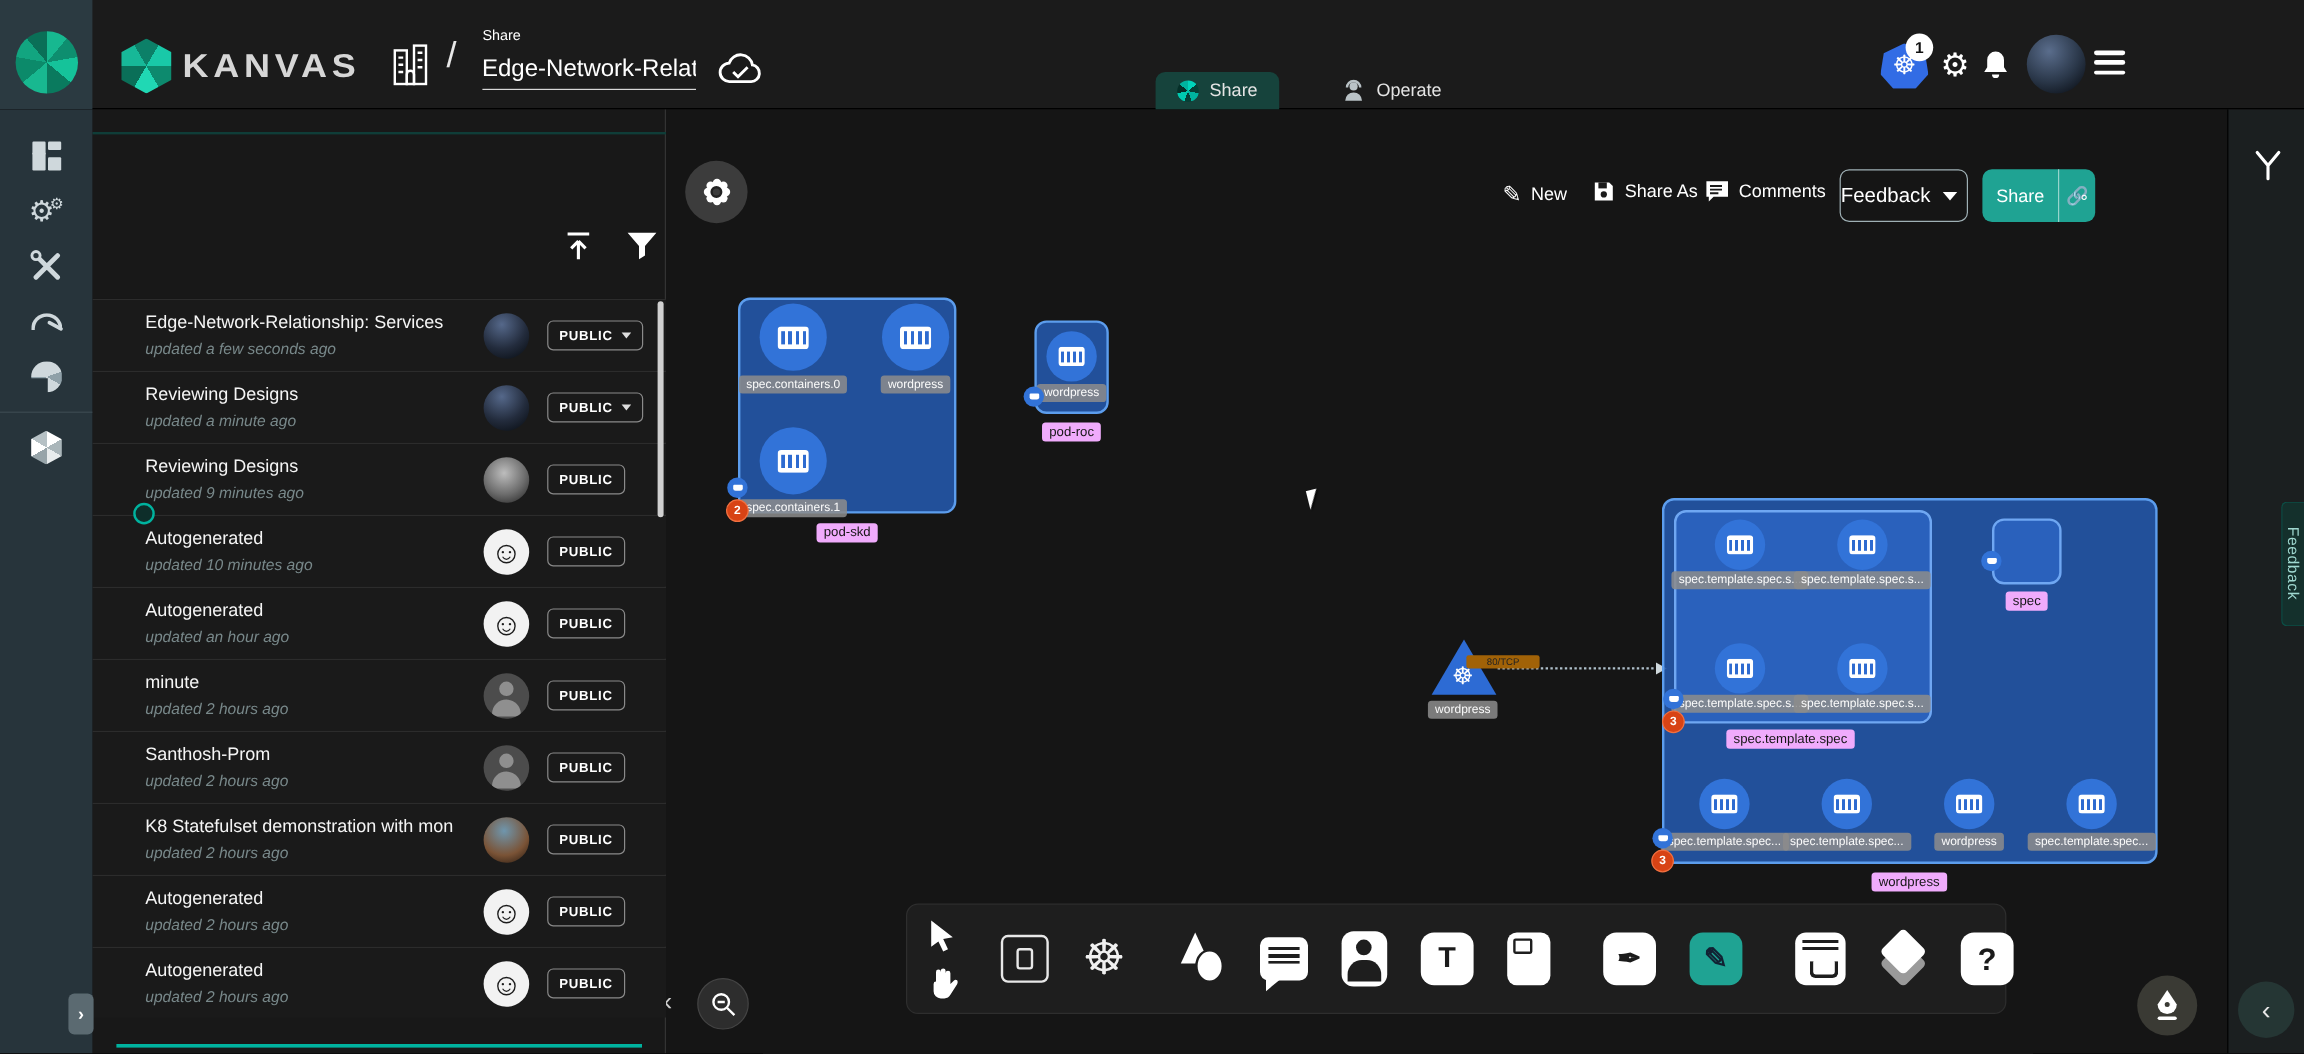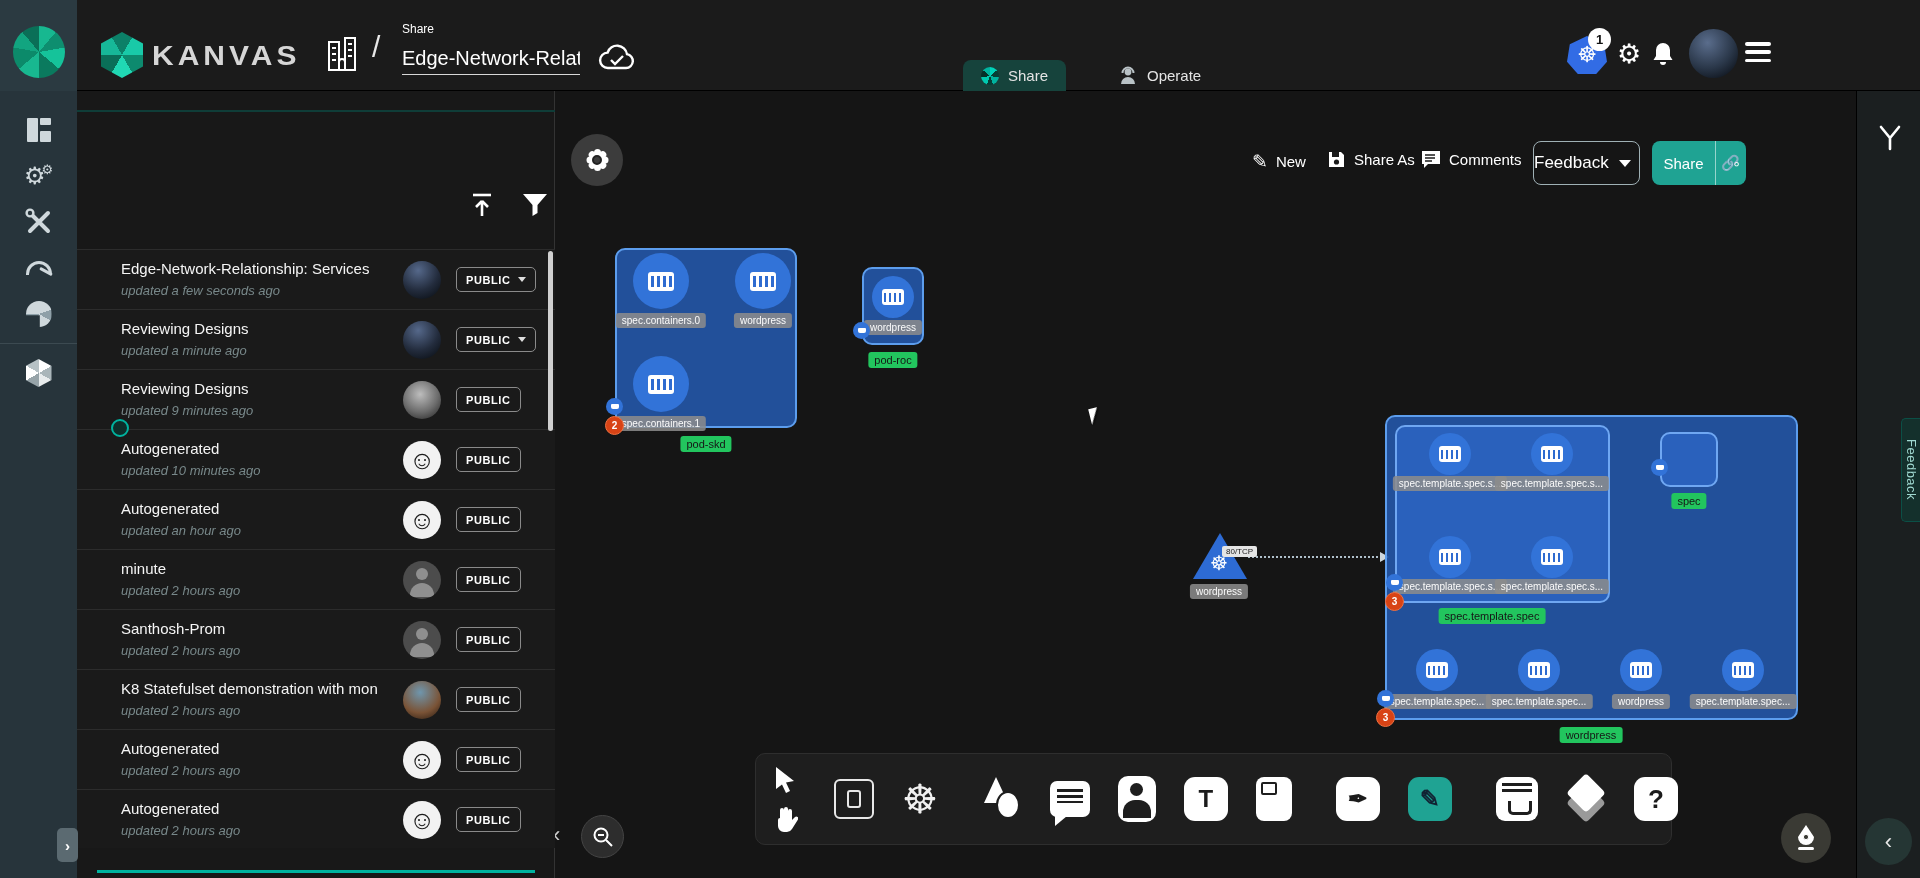--- a/index.html
+++ b/index.html
@@ -103,30 +103,30 @@
   
   .pod{position:absolute;background:#2356A8E6;border:2px solid var(--node-br);border-radius:10px}
   .pod.inner{background:#2A61BC;border:2px solid #6FA7F2}
   .cnode{position:absolute;width:56px;height:56px;border-radius:50%;background:var(--circ);display:flex;align-items:center;justify-content:center}
   .cnode.sm{width:42px;height:42px}
   .cbox{width:26px;height:19px;border-radius:3px;background-color:#fff;
     background-image:repeating-linear-gradient(90deg,#2e6bd0 0 3px,#fff 3px 6px);
     background-size:21px 11px;background-position:center;background-repeat:no-repeat}
   .cnode.sm .cbox{width:22px;height:16px;background-image:repeating-linear-gradient(90deg,#2e6bd0 0 2.5px,#fff 2.5px 5px);background-size:18px 9px}
   .nlab{position:absolute;transform:translateX(-50%);background:#8c8c8cdd;color:#fbfbfb;font-size:10px;padding:2px 6px;border-radius:3px;white-space:nowrap}
-  .nlab.outer{background:#22c55e;color:#161616;font-size:11px}
+  .nlab.outer{background:#f0abfc;color:#161616;font-size:11px}
   .nbadge{position:absolute;width:17px;height:17px;border-radius:50%;background:var(--circ);display:flex;align-items:center;justify-content:center}
   .nbadge::after{content:"";width:8px;height:5px;background:#fff;border-radius:1px 1px 2px 2px}
   .ebadge{position:absolute;width:19px;height:19px;border-radius:50%;background:var(--err);color:#fff;font-size:10px;font-weight:700;
     display:flex;align-items:center;justify-content:center;border:1px solid #f07040}
   .tri{position:absolute;width:0;height:0;border-left:27px solid transparent;border-right:27px solid transparent;border-bottom:46px solid #2d6bd4}
   .tri-k8s{position:absolute;color:#fff;font-size:20px}
   .edge{position:absolute;border-top:2px dotted #aebfca}
   .ehead{position:absolute;width:0;height:0;border-top:5px solid transparent;border-bottom:5px solid transparent;border-left:9px solid #cfd8dc}
-  .elab{position:absolute;background:#e5e5e5;color:#222;font-size:8px;padding:1px 4px;border-radius:2px}
+  .elab{position:absolute;background:#a16207;color:#222;font-size:8px;padding:1px 17px;border-radius:2px}
   .cursor{position:absolute;left:1090px;top:408px;width:0;height:0;border-left:9px solid #fff;border-bottom:16px solid transparent;
     transform:rotate(-14deg);filter:drop-shadow(1px 1px 1px #000)}
 
   
   .btoolbar{position:absolute;left:755px;top:753px;width:917px;height:92px;background:#1e1e1e;border:1px solid #2e2e2e;border-radius:10px;
     display:flex;align-items:center;padding:0 16px;z-index:15}
   .tgroup{display:flex;align-items:center;gap:28px;padding:0 22px}
   .tdiv{width:1px;height:70px;background:#39404a}
   .wsq{width:44px;height:44px;background:#fff;border-radius:11px;display:flex;align-items:center;justify-content:center;color:#1b1b1b;font-weight:700}
   .wsq.teal{background:#1FA393}

